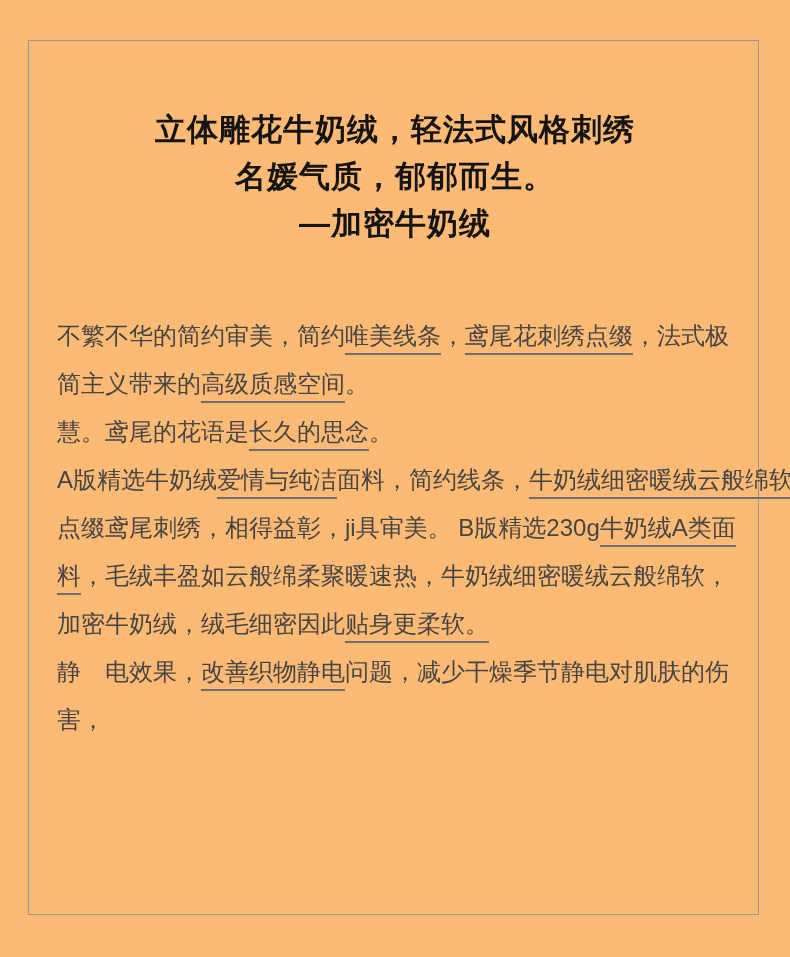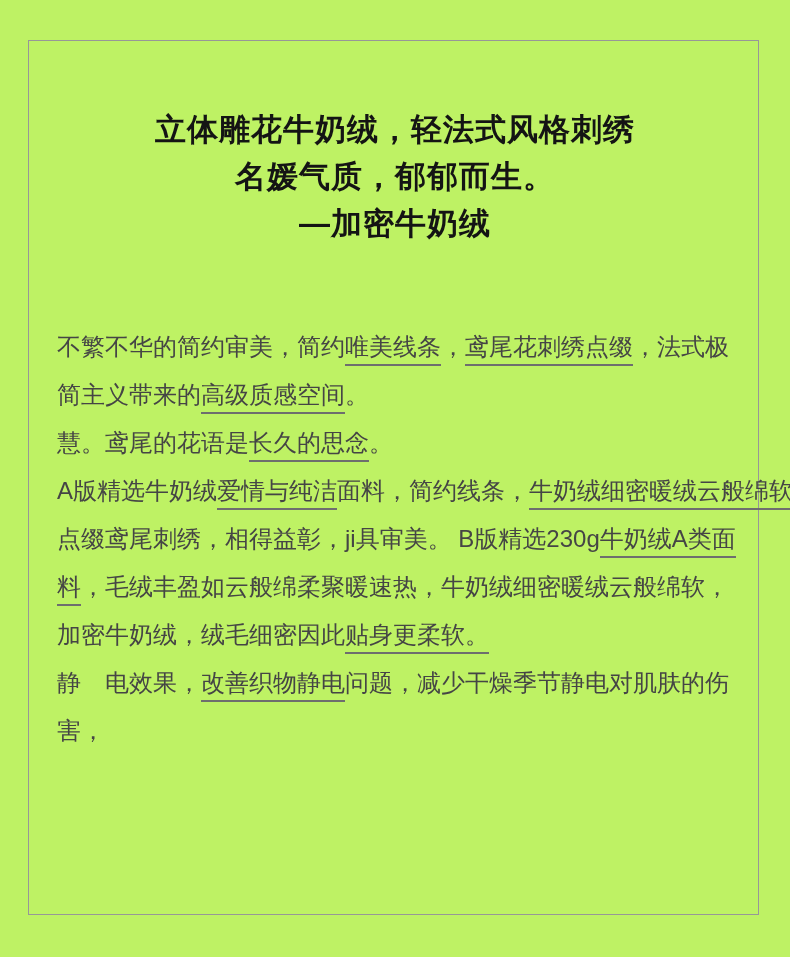--- a/index.html
+++ b/index.html
@@ -4,21 +4,21 @@
 <style>
   html, body {
     margin: 0;
     padding: 0;
     background: #ffffff;
   }
   .page {
     position: relative;
     width: 790px;
     height: 957px;
-    background: #bef264;
+    background: #fdba74;
     font-family: "Liberation Sans", sans-serif;
     overflow: hidden;
   }
   .frame {
     position: absolute;
     left: 28px;
     top: 40px;
     width: 731px;
     height: 875px;
     border: 1px solid #979797;
@@ -32,21 +32,21 @@
     text-align: center;
     font-size: 31px;
     line-height: 47px;
     font-weight: 700;
     color: #141414;
     letter-spacing: 1px;
   }
   .body-block {
     position: absolute;
     left: 57px;
-    top: 323px;
+    top: 312px;
     width: 695px;
     font-size: 24px;
     line-height: 48px;
     color: #454545;
     font-weight: 400;
   }
   .para {
     margin: 0;
   }
   .tline {

